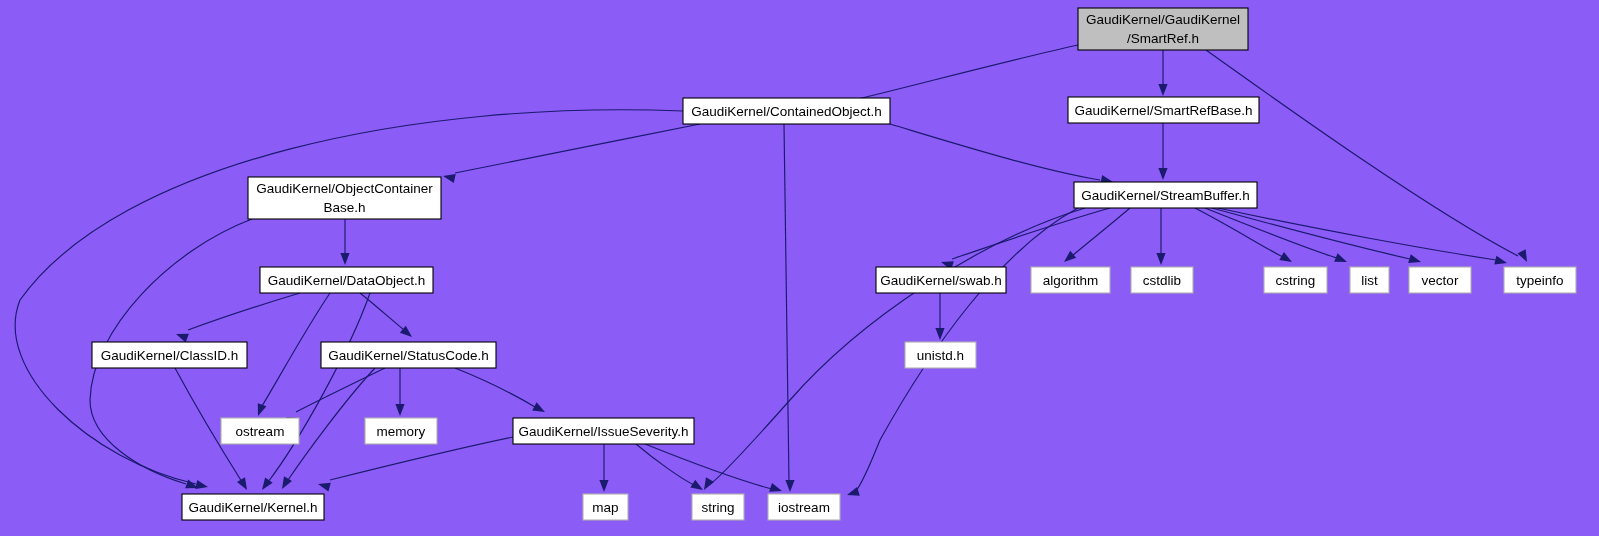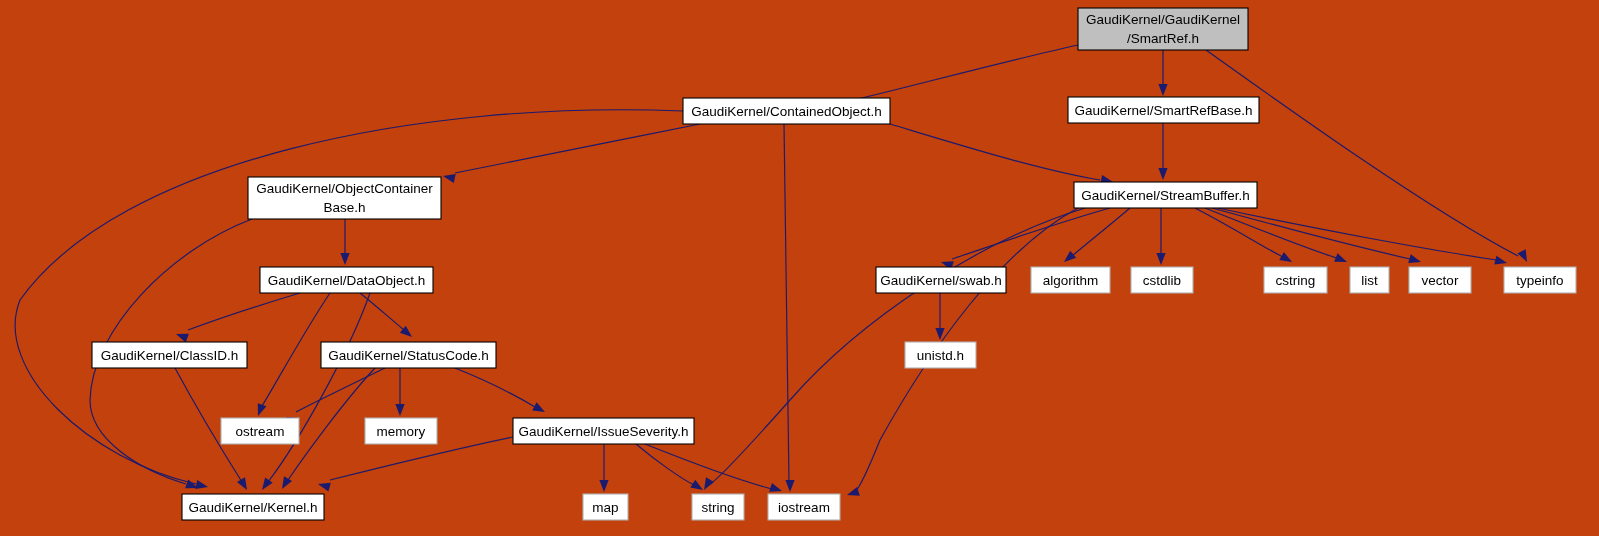--- a/index.html
+++ b/index.html
@@ -4,21 +4,21 @@
 <style>
   html, body {
     margin: 0;
     padding: 0;
     background: #ffffff;
   }
   #graph-root {
     position: relative;
     width: 1599px;
     height: 536px;
-    background: #c2410c;
+    background: #8b5cf6;
     font-family: "Liberation Sans", sans-serif;
   }
   svg#dep-graph {
     display: block;
     width: 1599px;
     height: 536px;
   }
   .node-box {
     fill: #ffffff;
     stroke: #000000;

